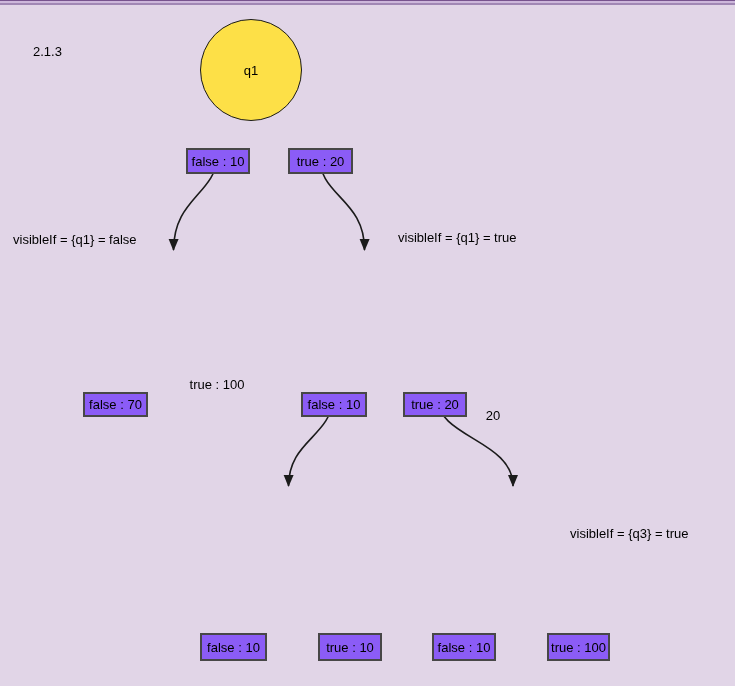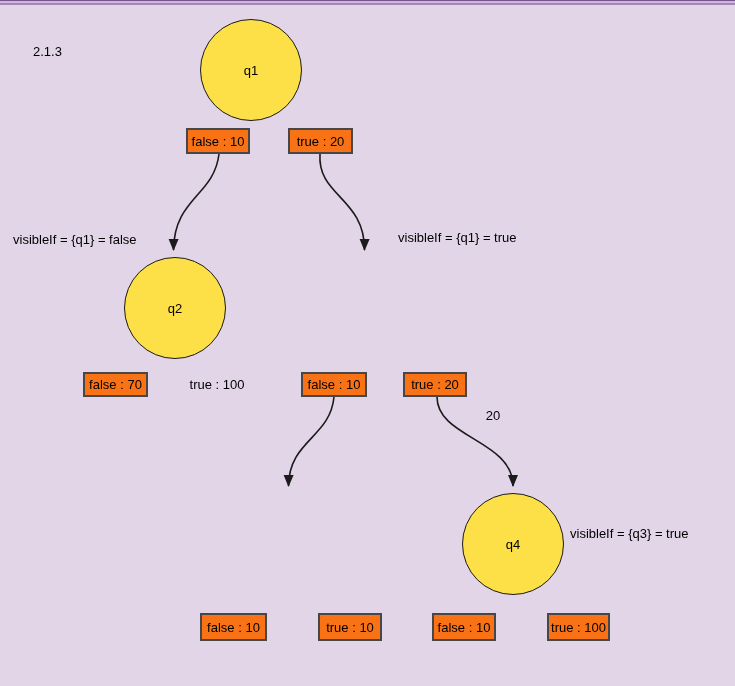--- a/index.html
+++ b/index.html
@@ -24,26 +24,27 @@
     width:102px;height:102px;
     border-radius:50%;
     background:#fde047;
     border:1.5px solid #1a1a1a;
     display:flex;align-items:center;justify-content:center;
     font-size:13px;
     box-sizing:border-box;
   }
   .vbox{
     position:absolute;
-    background:#f97316;
+    background:#8b5cf6;
     border:2px solid #474747;
     box-sizing:border-box;
     display:flex;align-items:center;justify-content:center;
     font-size:13px;
     white-space:nowrap;
+    margin-top:20px;
   }
   .plain{
     position:absolute;
     font-size:13px;line-height:15px;
     text-align:center;
     white-space:nowrap;
   }
   .cond{
     position:absolute;
     font-size:13px;line-height:15px;
@@ -67,22 +68,20 @@
         <path d="M0,0 L12,5 L0,10 z" fill="#1b1b1b"></path>
       </marker>
     </defs>
     <path class="edge" d="M 219 154 C 214 196, 174 198, 173.5 250" marker-end="url(#arrow)"></path>
     <path class="edge" d="M 320 154 C 317 196, 365 198, 364.5 250" marker-end="url(#arrow)"></path>
     <path class="edge" d="M 334 397 C 330 438, 289 440, 288.5 486" marker-end="url(#arrow)"></path>
     <path class="edge" d="M 437 397 C 437 438, 513 440, 513 486" marker-end="url(#arrow)"></path>
   </svg>
 
   <div class="node" style="left:200px;top:19px;">q1</div>
-  <div class="node" style="left:124px;top:257px;">q2</div>
-  <div class="node" style="left:462px;top:493px;">q4</div>
 
   <div class="vbox" style="left:186px;top:128px;width:64px;height:26px;">false : 10</div>
   <div class="vbox" style="left:288px;top:128px;width:65px;height:26px;">true : 20</div>
 
   <div class="vbox" style="left:83px;top:372px;width:65px;height:25px;">false : 70</div>
   <div class="plain" style="left:181px;top:377px;width:72px;">true : 100</div>
   <div class="vbox" style="left:301px;top:372px;width:66px;height:25px;">false : 10</div>
   <div class="vbox" style="left:403px;top:372px;width:64px;height:25px;">true : 20</div>
 
   <div class="plain" style="left:483px;top:408px;width:20px;">20</div>

